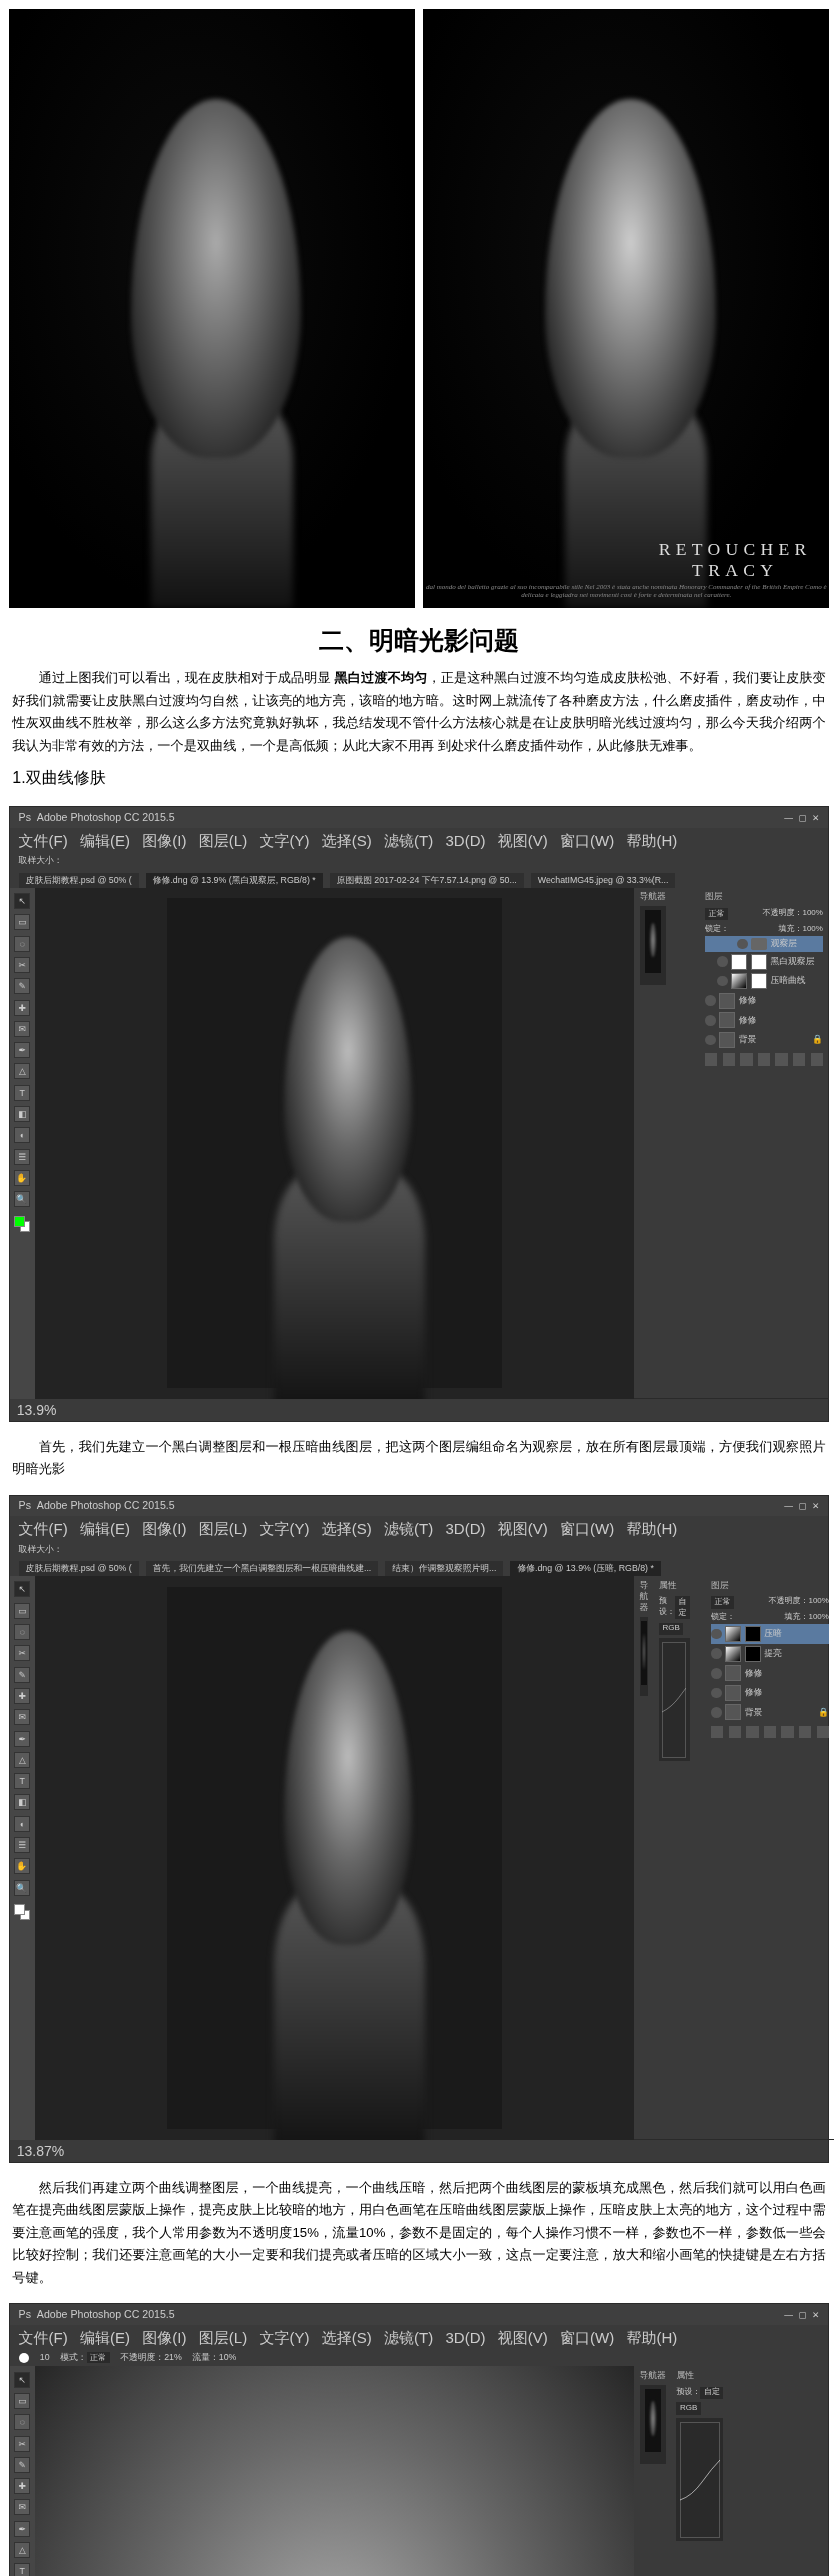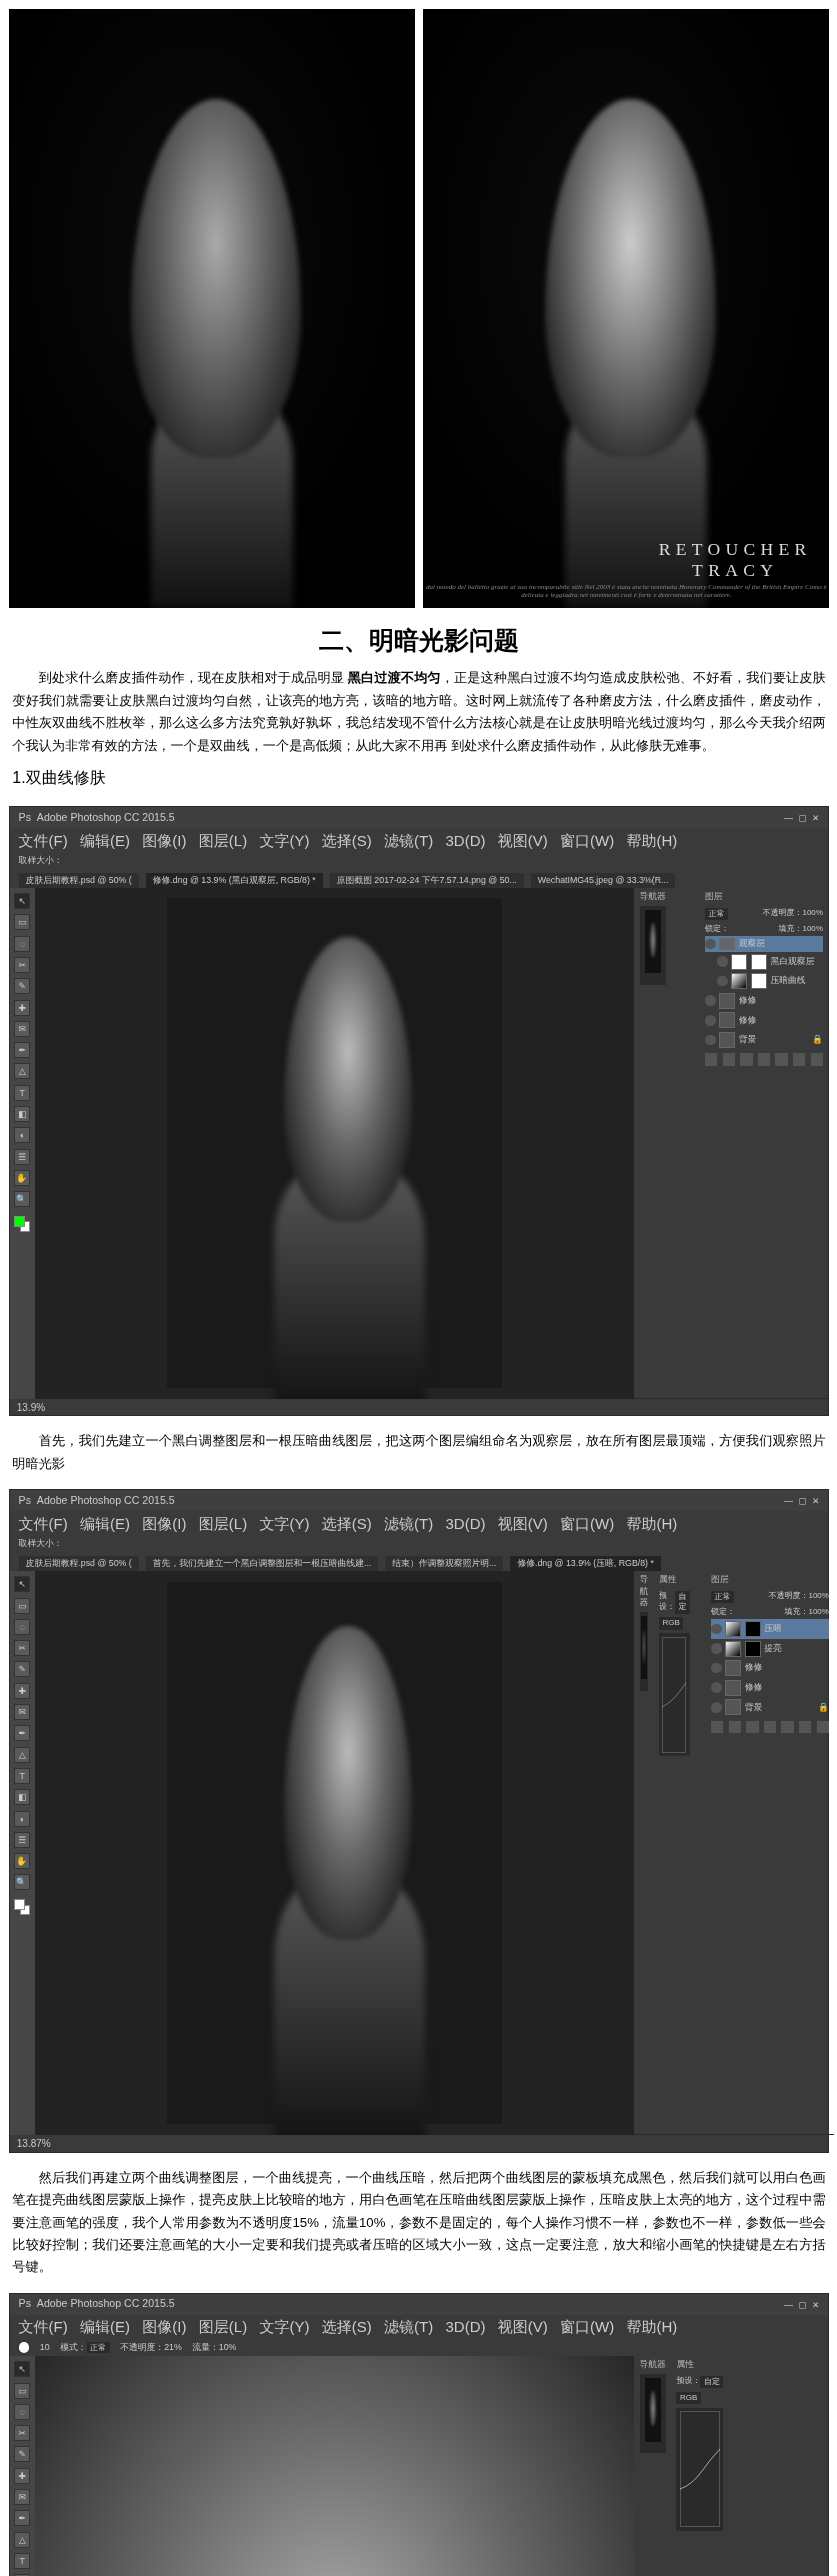--- a/index.html
+++ b/index.html
@@ -50,31 +50,31 @@
   .panel-title { color: #bbb; font-size: 8.8px; margin-bottom: 3.5px; }
   .layer-row { display: flex; align-items: center; gap: 3.5px; padding: 1.8px 0; font-size: 8.8px; }
   .eye-icon { width: 10.6px; height: 10.6px; background: #555; border-radius: 50%; flex-shrink: 0; }
   .layer-thumb { width: 16px; height: 16px; background: #111; flex-shrink: 0; border: 0.9px solid #666; }
   .layer-thumb.white { background: #fff; }
   .layer-thumb.grey { background: #555; }
   .layer-thumb.curve { background: linear-gradient(135deg, #fff 0%, #000 100%); }
   .mask-thumb { width: 16px; height: 16px; background: #000; flex-shrink: 0; border: 0.9px solid #666; }
   .mask-thumb.white { background: #fff; }
   .folder-icon { width: 16px; height: 12.3px; background: #666; border-radius: 1.8px; flex-shrink: 0; }
-  .group-row { background: #4a4a4a; }
+  .group-row { background: #4a4a4a; padding-left: 32px; }
   .panel .opacity-row { display: flex; justify-content: space-between; font-size: 8px; padding: 1.8px 0; }
   .blend-select { background: #2a2a2a; padding: 0.9px 3.5px; font-size: 8px; color: #ccc; }
   .curves-panel { height: 123px; background: #2a2a2a; margin: 1.8px 0; position: relative; }
   .curves-grid { position: absolute; inset: 3.5px; border: 0.9px solid #555; }
   .curves-line { position: absolute; inset: 3.5px; }
   .curves-line svg { width: 100%; height: 100%; }
   .nav-panel { height: 79px; background: #2a2a2a; position: relative; }
   .nav-thumb { position: absolute; left: 20%; top: 5%; width: 60%; height: 80%; background: #111; }
   .nav-thumb .mini-face { position: absolute; left: 35%; top: 20%; width: 35%; height: 55%; background: radial-gradient(#888, #222); border-radius: 50%; filter: blur(0.9px); }
-  .ps-statusbar { padding: 1.8px 7px; background: #3a3a3a; font-size: 10px; }
+  .ps-statusbar { padding: 1.8px 7px; background: #3a3a3a; font-size: 14px; }
   .layer-icons-row { display: flex; gap: 5.3px; justify-content: flex-end; padding: 3.5px 0; font-size: 8.8px; }
   .li-icon { width: 12.3px; height: 12.3px; background: #555; }
   .brush-options { display: flex; gap: 10.6px; padding: 2.6px 8.8px; background: #3a3a3a; font-size: 8.8px; align-items: center; }
   .brush-dot { width: 10.6px; height: 10.6px; background: #fff; border-radius: 50%; }
   .spacer-panel { flex: 1; }
 </style>
 </head>
 <body>
 
 <div class="page">
@@ -91,21 +91,21 @@
         <span>RETOUCHER</span><br>
         <span>TRACY</span>
       </div>
       <div class="portrait-subcaption">dal mondo del balletto grazie al suo incomparabile stile Nel 2003 è stata anche nominata Honorary Commander of the British Empire Como è delicata e leggiadra nei movimenti così è forte e determinata nel carattere.</div>
     </div>
   </div>
 
   <h2 class="section-title">二、明暗光影问题</h2>
 
   <p class="body-text">
-    <span>到处求什么磨皮插件动作，现在皮肤相对于成品明显 </span><span class="bold-inline">黑白过渡不均匀</span><span>，正是这种黑白过渡不均匀造成皮肤松弛、不好看，我们要让皮肤变好我们就需要让皮肤黑白过渡均匀自然，让该亮的地方亮，该暗的地方暗。这时网上就流传了各种磨皮方法，什么磨皮插件，磨皮动作，中性灰双曲线不胜枚举，那么这么多方法究竟孰好孰坏，我总结发现不管什么方法核心就是在让皮肤明暗光线过渡均匀，那么今天我介绍两个我认为非常有效的方法，一个是双曲线，一个是高低频；从此大家不用再 到处求什么磨皮插件动作，从此修肤无难事。</span>
+    <span>通过上图我们可以看出，现在皮肤相对于成品明显 </span><span class="bold-inline">黑白过渡不均匀</span><span>，正是这种黑白过渡不均匀造成皮肤松弛、不好看，我们要让皮肤变好我们就需要让皮肤黑白过渡均匀自然，让该亮的地方亮，该暗的地方暗。这时网上就流传了各种磨皮方法，什么磨皮插件，磨皮动作，中性灰双曲线不胜枚举，那么这么多方法究竟孰好孰坏，我总结发现不管什么方法核心就是在让皮肤明暗光线过渡均匀，那么今天我介绍两个我认为非常有效的方法，一个是双曲线，一个是高低频；从此大家不用再 到处求什么磨皮插件动作，从此修肤无难事。</span>
   </p>
 
   <div class="sub-title">1.双曲线修肤</div>
 
   <div class="ps-window">
     <div class="ps-titlebar">
       <span>Ps</span>&nbsp;&nbsp;
       <span>Adobe Photoshop CC 2015.5</span>
       <div class="win-ctrl">
         <span>—</span>

